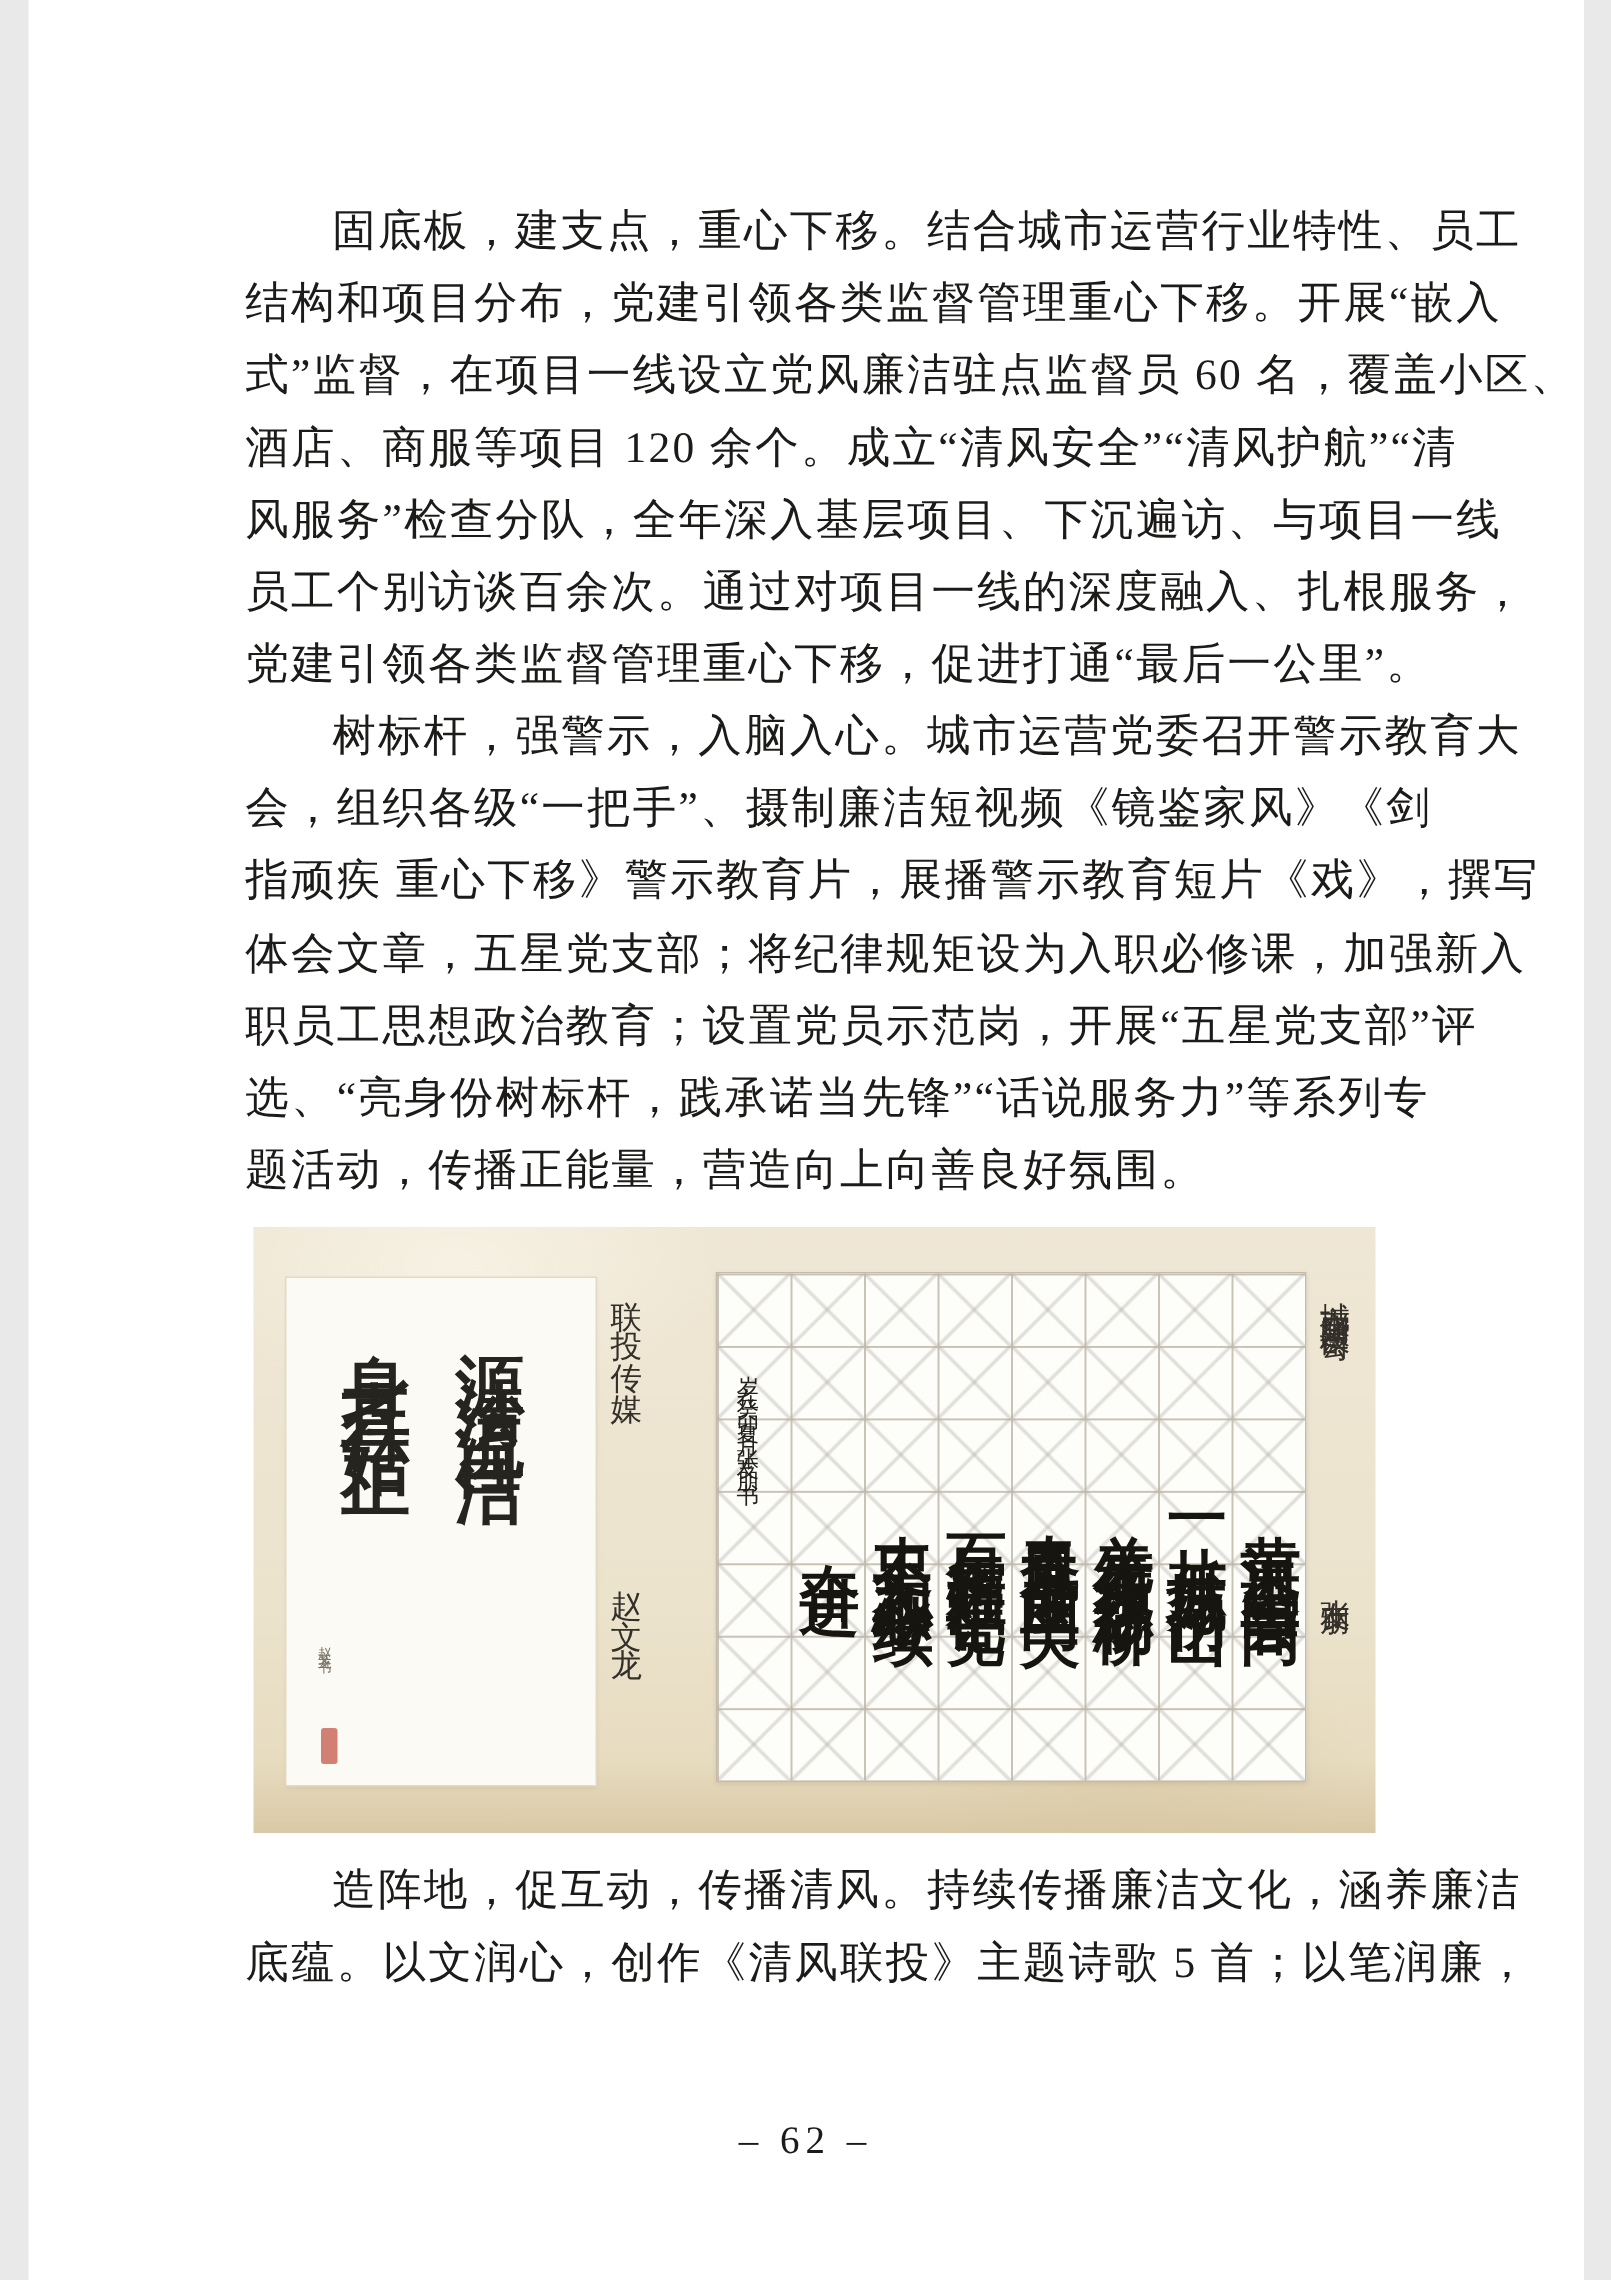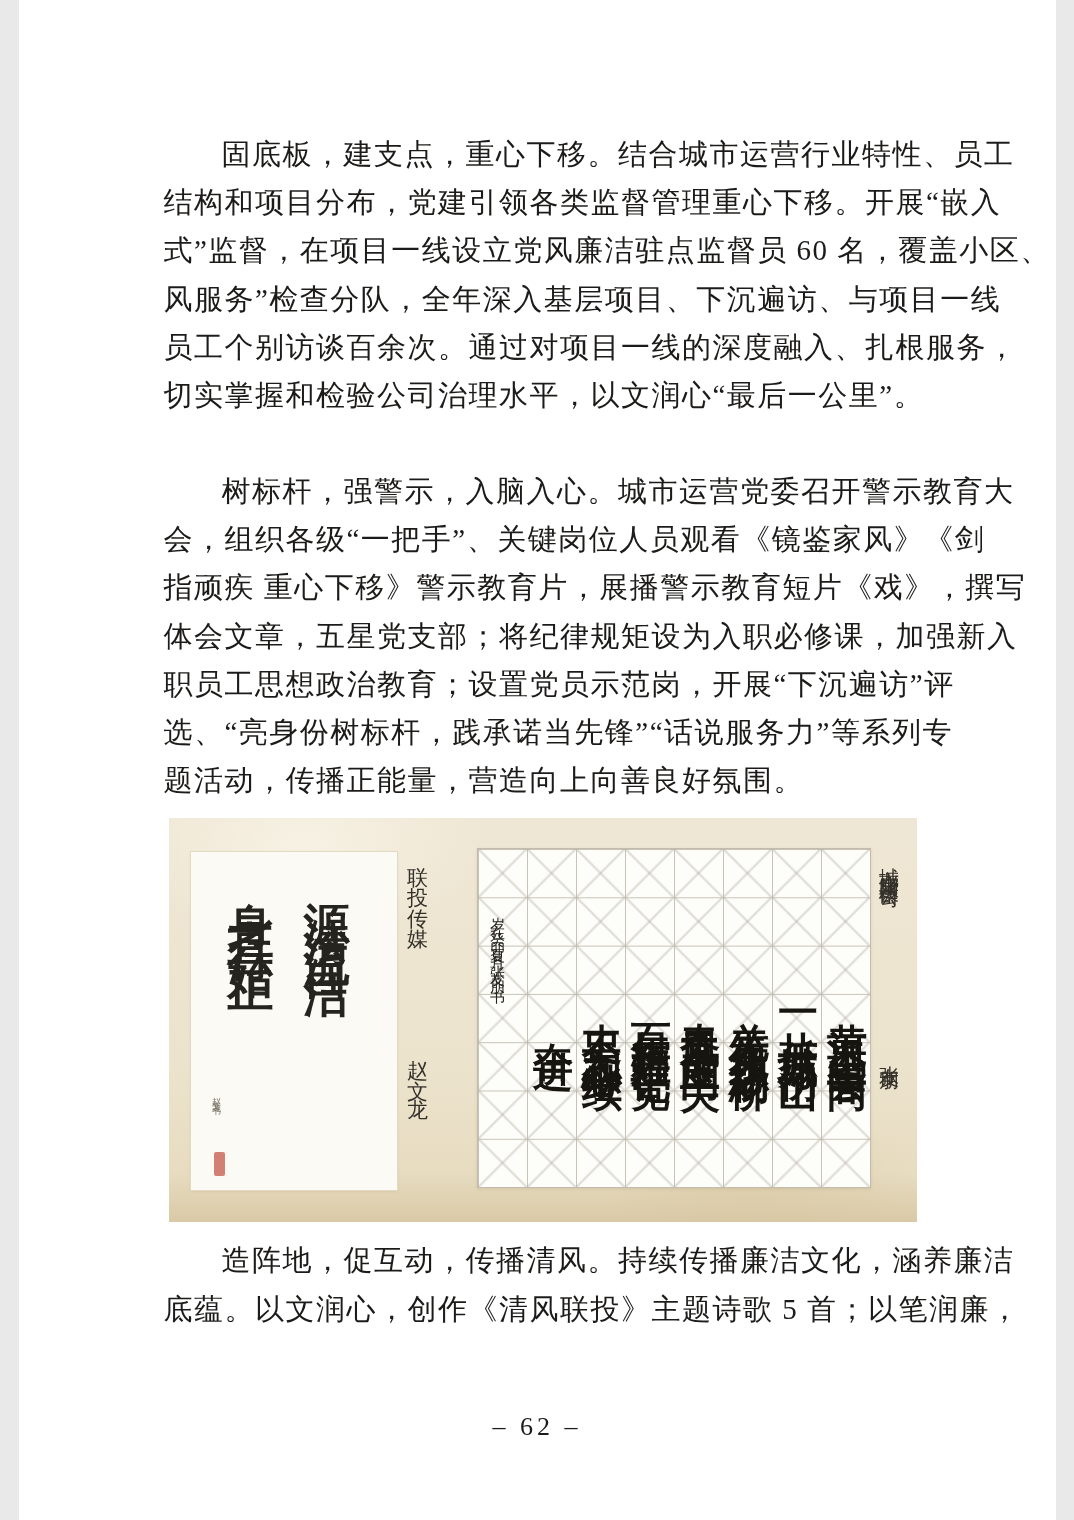--- a/index.html
+++ b/index.html
@@ -94,31 +94,32 @@
 </style>
 </head>
 <body>
 
 <div class="page">
 
   <div class="para" style="top:130px">
     <div class="bline first">固底板，建支点，重心下移。结合城市运营行业特性、员工</div>
     <div class="bline">结构和项目分布，党建引领各类监督管理重心下移。开展“嵌入</div>
     <div class="bline">式”监督，在项目一线设立党风廉洁驻点监督员 60 名，覆盖小区、</div>
+    <div class="bline">酒店、商服等项目 120 余个。成立“清风安全”“清风护航”“清</div>
     <div class="bline">风服务”检查分队，全年深入基层项目、下沉遍访、与项目一线</div>
     <div class="bline">员工个别访谈百余次。通过对项目一线的深度融入、扎根服务，</div>
-    <div class="bline endline">切实掌握和检验公司治理水平，以文润心“最后一公里”。</div>
+    <div class="bline endline">党建引领各类监督管理重心下移，促进打通“最后一公里”。</div>
   </div>
 
   <div class="para" style="top:467px">
     <div class="bline first">树标杆，强警示，入脑入心。城市运营党委召开警示教育大</div>
-    <div class="bline">会，组织各级“一把手”、关键岗位人员观看《镜鉴家风》《剑</div>
+    <div class="bline">会，组织各级“一把手”、摄制廉洁短视频《镜鉴家风》《剑</div>
     <div class="bline">指顽疾 重心下移》警示教育片，展播警示教育短片《戏》，撰写</div>
     <div class="bline">体会文章，五星党支部；将纪律规矩设为入职必修课，加强新入</div>
-    <div class="bline">职员工思想政治教育；设置党员示范岗，开展“下沉遍访”评</div>
+    <div class="bline">职员工思想政治教育；设置党员示范岗，开展“五星党支部”评</div>
     <div class="bline">选、“亮身份树标杆，践承诺当先锋”“话说服务力”等系列专</div>
     <div class="bline endline">题活动，传播正能量，营造向上向善良好氛围。</div>
   </div>
 
   <div class="figure">
 
     <div class="scroll-panel">
       <div class="big-col right vtext">源清流自洁</div>
       <div class="big-col left vtext">身直行始正</div>
       <div class="tiny-sig vtext">赵文龙书</div>

